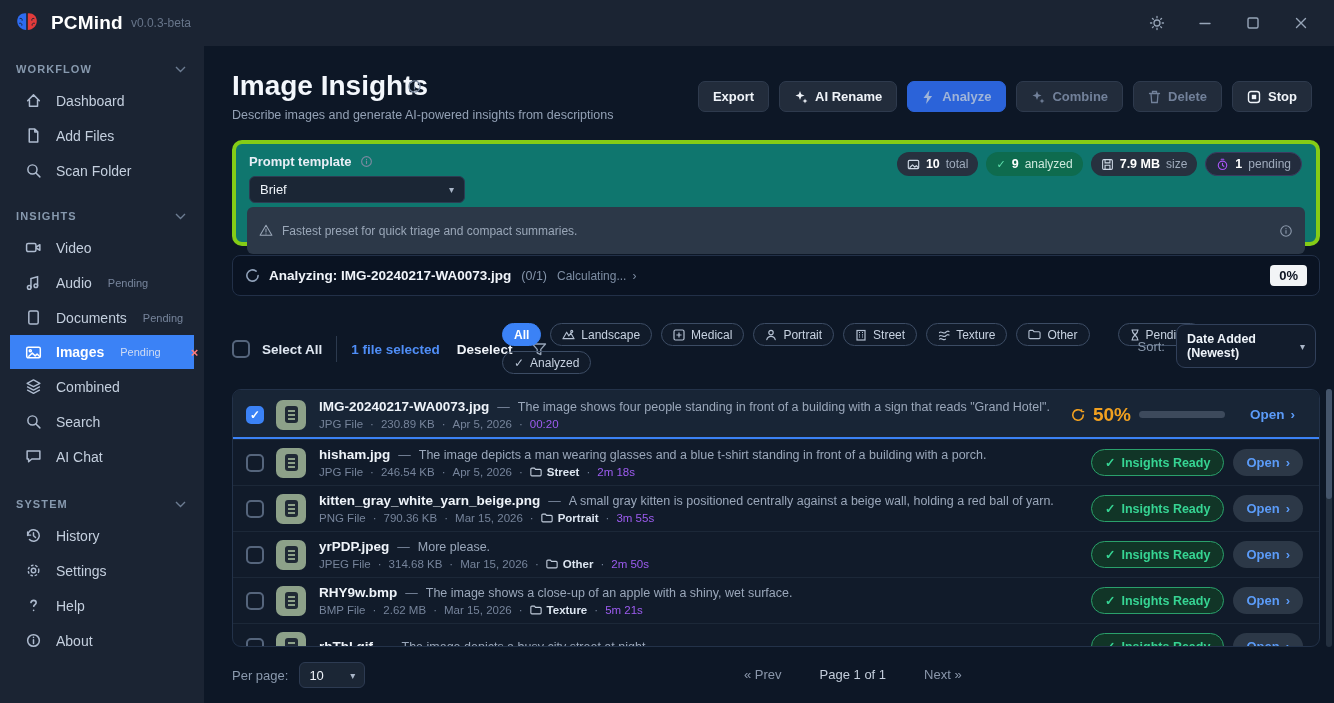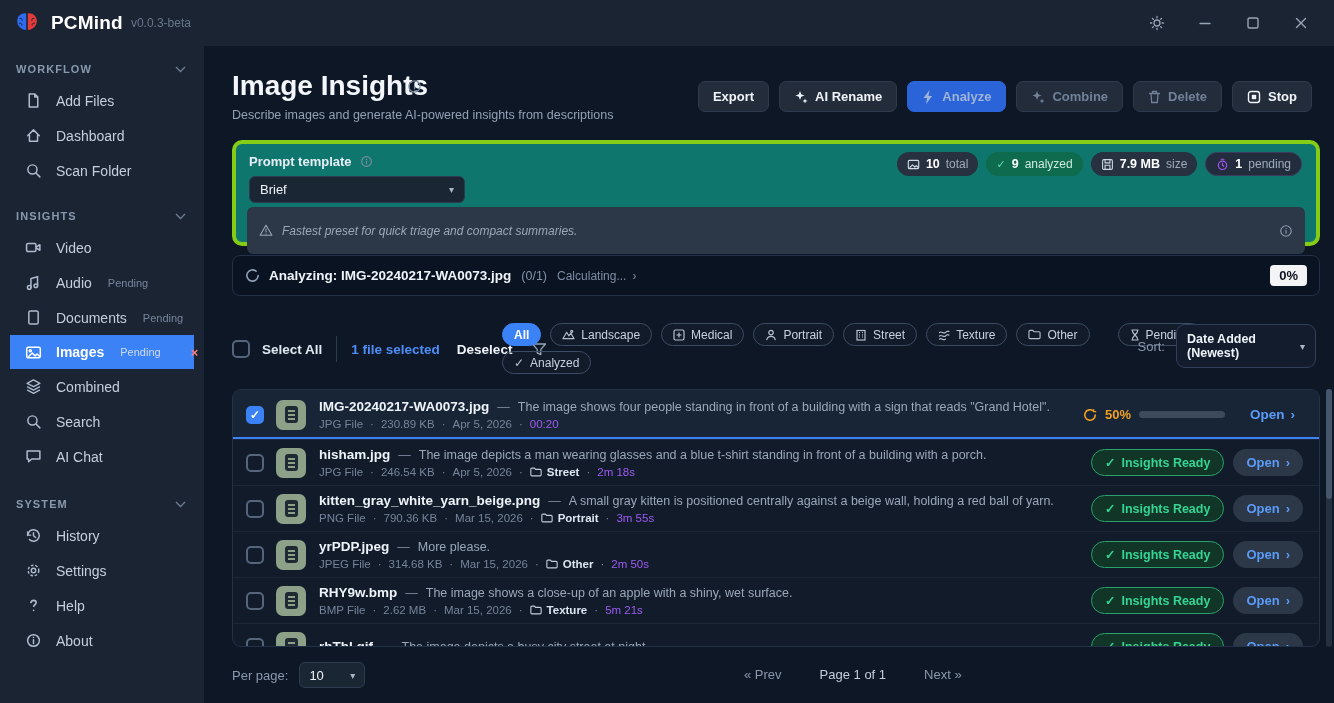--- a/index.html
+++ b/index.html
@@ -41,21 +41,21 @@
   .pp-label { position:absolute; left:13px; top:10px; font-size:13px; font-weight:700; color:#e8eef6; display:flex; align-items:center; gap:8px; }
   .pp-label .ic { color:#7b8aa0; }
   .selectbox { position:absolute; left:13px; top:32px; width:216px; height:27px; background:#1b2635; border:1px solid #2d3b52; border-radius:6px; display:flex; align-items:center; padding:0 10px; font-size:13px; color:#eef3f9; cursor:pointer; }
   .selectbox .caret { margin-left:auto; color:#aab6c8; font-size:10px; }
   .stats { position:absolute; right:14px; top:8px; display:flex; gap:8px; }
   .stat { display:inline-flex; align-items:center; gap:6px; height:24px; padding:0 10px; border-radius:12px; background:#27313f; font-size:12px; color:#9fabbc; white-space:nowrap; }
   .stat b { color:#ffffff; font-size:12.5px; }
   .stat.green { background:#0e6b4e; color:#cde9dd; }
   .stat.green .ck { color:#5fe0ad; font-size:11px; }
   .stat.pendingb { border:1px solid #3d3a60; background:#232c3d; }
-  .hint { position:absolute; left:11px; right:11px; top:63px; height:47px; background:#2c3848; border-radius:6px; display:flex; align-items:center; padding:0 12px; gap:9px; font-size:12px; color:#9aa7b8;font-style:italic; }
+  .hint { position:absolute; left:11px; right:11px; top:63px; height:47px; background:#2c3848; border-radius:6px; display:flex; align-items:center; padding:0 12px; gap:9px; font-size:12px; color:#9aa7b8; }
   .hint .iinfo { margin-left:auto; color:#8b98ab; }
 
   
   .banner { position:absolute; left:28px; top:209px; width:1088px; height:41px; background:#0a1322; border:1px solid #223048; border-radius:8px; display:flex; align-items:center; padding:0 12px; }
   .banner .b-label { font-size:13.5px; font-weight:700; color:#f0f4fa; margin-left:9px; }
   .banner .b-count { font-size:12.5px; color:#8494aa; margin-left:10px; }
   .banner .b-eta { font-size:12px; color:#7d8da3; margin-left:10px; }
   .banner .b-chev { font-size:12px; color:#7d8da3; margin-left:6px; }
   .pct-badge { margin-left:auto; background:#f2f4f6; color:#0b1220; font-weight:700; font-size:13px; padding:3px 9px; border-radius:4px; }
 
@@ -95,21 +95,21 @@
   .fdesc { font-size:12.5px; color:#9aa7ba; }
   .l2 { display:flex; align-items:center; gap:7px; margin-top:4px; font-size:11.5px; color:#76849b; white-space:nowrap; }
   .l2 .cat { display:flex; align-items:center; gap:5px; font-weight:700; color:#dce5f0; }
   .l2 .cat svg { color:#c2cddc; }
   .dur { color:#9d5cf0; }
   .rright { margin-left:auto; display:flex; align-items:center; gap:9px; padding-right:3px; }
   .ready { display:inline-flex; align-items:center; gap:6px; height:27px; padding:0 13px; border-radius:14px; border:1px solid #2aa06b; background:#113527; font-size:12.5px; font-weight:700; color:#36d493; white-space:nowrap; }
   .openbtn { display:inline-flex; align-items:center; gap:6px; height:27px; padding:0 13px; border-radius:14px; background:#2c3847; font-size:13px; font-weight:700; color:#5b9bf8; cursor:pointer; }
   .openlink { display:inline-flex; align-items:center; gap:6px; font-size:13.5px; font-weight:700; color:#5b9bf8; cursor:pointer; padding-right:8px; }
   .prog-wrap { display:flex; align-items:center; gap:8px; margin-right:16px; }
-  .prog-pct { font-size:13px; font-weight:700; color:#f0a020; }
+  .prog-pct { font-size:19px; font-weight:700; color:#f0a020; }
   .prog-track { width:86px; height:7px; border-radius:4px; background:#3d4a5c; overflow:hidden; }
   .prog-fill { height:100%; background:#f0a020; border-radius:4px; }
 
   
   .footer { position:absolute; left:28px; top:612px; width:1088px; height:34px; }
   .pp-wrap { position:absolute; left:0; top:4px; display:flex; align-items:center; gap:11px; }
   .pp-label2 { font-size:13px; color:#8a99ad; }
   .pp-select { width:66px; height:26px; background:#1b2635; border:1px solid #2d3b52; border-radius:6px; display:flex; align-items:center; padding:0 9px; font-size:13px; color:#eef3f9; cursor:pointer; }
   .pp-select .caret { margin-left:auto; color:#aab6c8; font-size:10px; }
   .pager { position:absolute; left:512px; top:9px; display:flex; align-items:center; gap:38px; font-size:13px; }
@@ -158,29 +158,29 @@
 
 <aside class="sidebar">
   <div class="sec-h">
     <span>WORKFLOW</span>
     <svg class="chev" width="11" height="7" viewBox="0 0 11 7" fill="none" stroke="currentColor" stroke-width="1.4">
         <path d="M1 1l4.5 4.5L10 1"></path>
       </svg>
   </div>
   <div class="s-item">
     <svg class="sic" width="17" height="17" viewBox="0 0 16 16" fill="none" stroke="#aebbcf" stroke-width="1.4" stroke-linecap="round" stroke-linejoin="round">
+        <path d="M2.5 8.2 8 2.7l5.5 5.5M4.2 7.2v6.3h7.6V7.2"></path>
+      </svg>
+    <span>Dashboard</span>
+  </div>
+  <div class="s-item">
+    <svg class="sic" width="17" height="17" viewBox="0 0 16 16" fill="none" stroke="#aebbcf" stroke-width="1.4" stroke-linecap="round" stroke-linejoin="round">
         <path d="M4 1.8h5.2l2.8 2.8v9.6H4zM9.2 1.8v3h2.8"></path>
       </svg>
     <span>Add Files</span>
-  </div>
-  <div class="s-item">
-    <svg class="sic" width="17" height="17" viewBox="0 0 16 16" fill="none" stroke="#aebbcf" stroke-width="1.4" stroke-linecap="round" stroke-linejoin="round">
-        <path d="M2.5 8.2 8 2.7l5.5 5.5M4.2 7.2v6.3h7.6V7.2"></path>
-      </svg>
-    <span>Dashboard</span>
   </div>
   <div class="s-item">
     <svg class="sic" width="17" height="17" viewBox="0 0 16 16" fill="none" stroke="#aebbcf" stroke-width="1.4" stroke-linecap="round">
         <circle cx="7" cy="7" r="4.3"></circle>
         <path d="M10.3 10.3 14 14"></path>
       </svg>
     <span>Scan Folder</span>
   </div>
 
   <div class="sec-h" style="padding-top:22px;">

